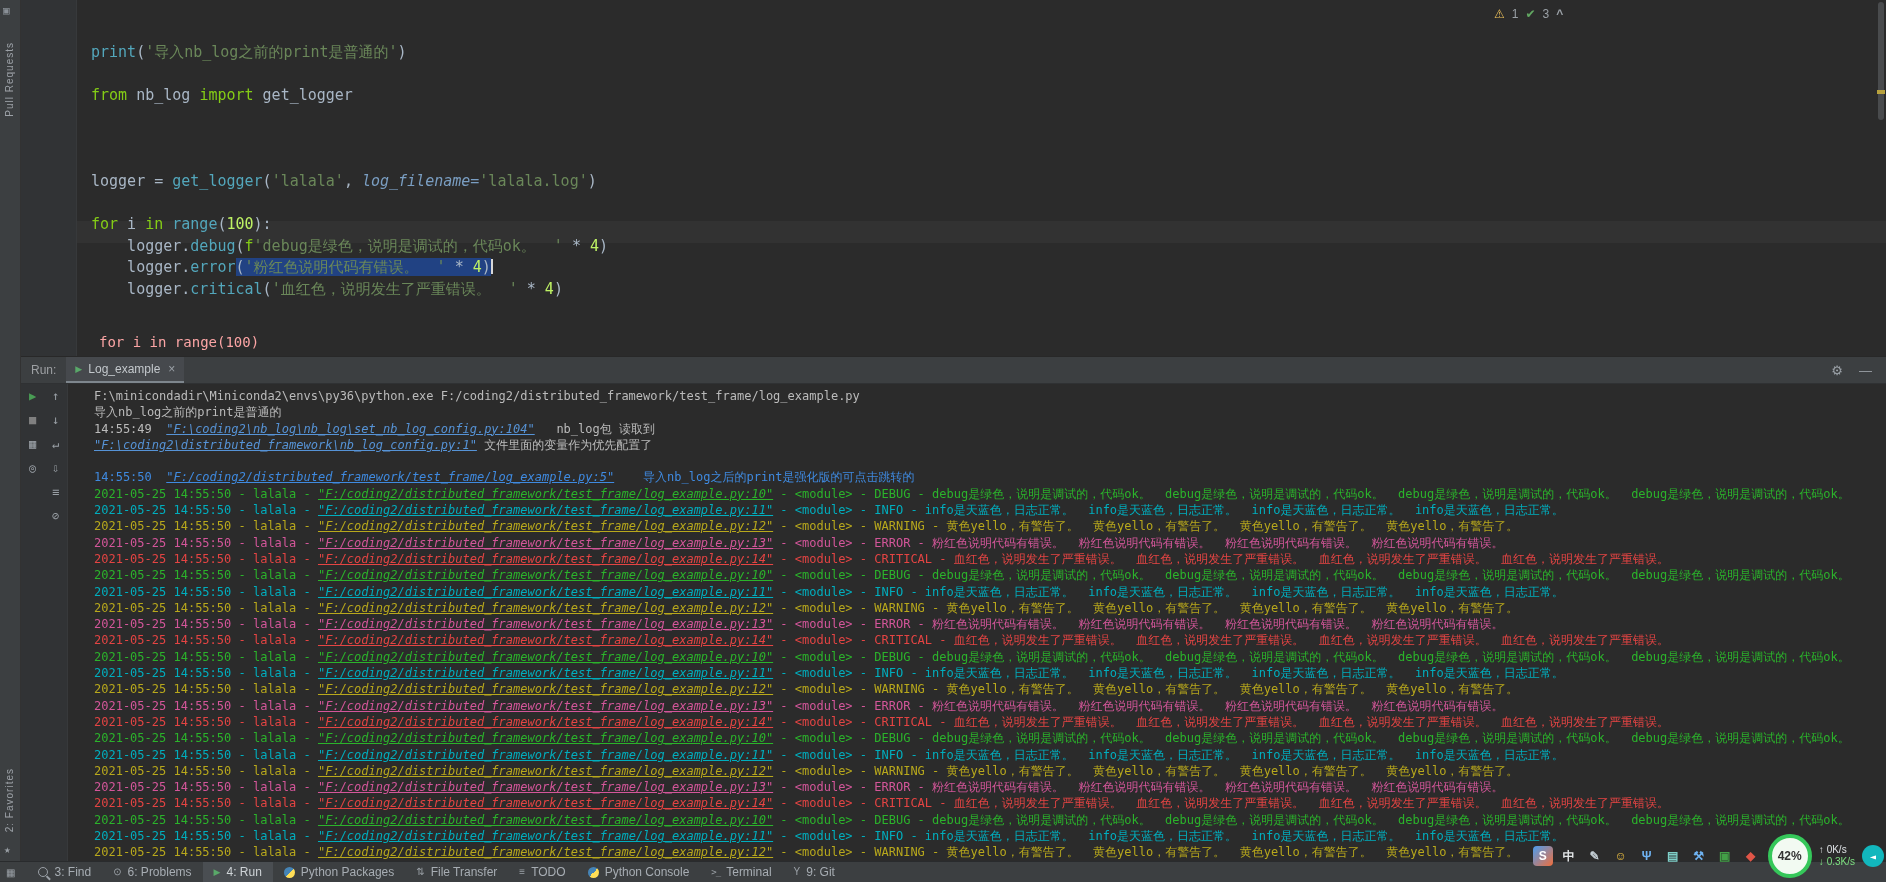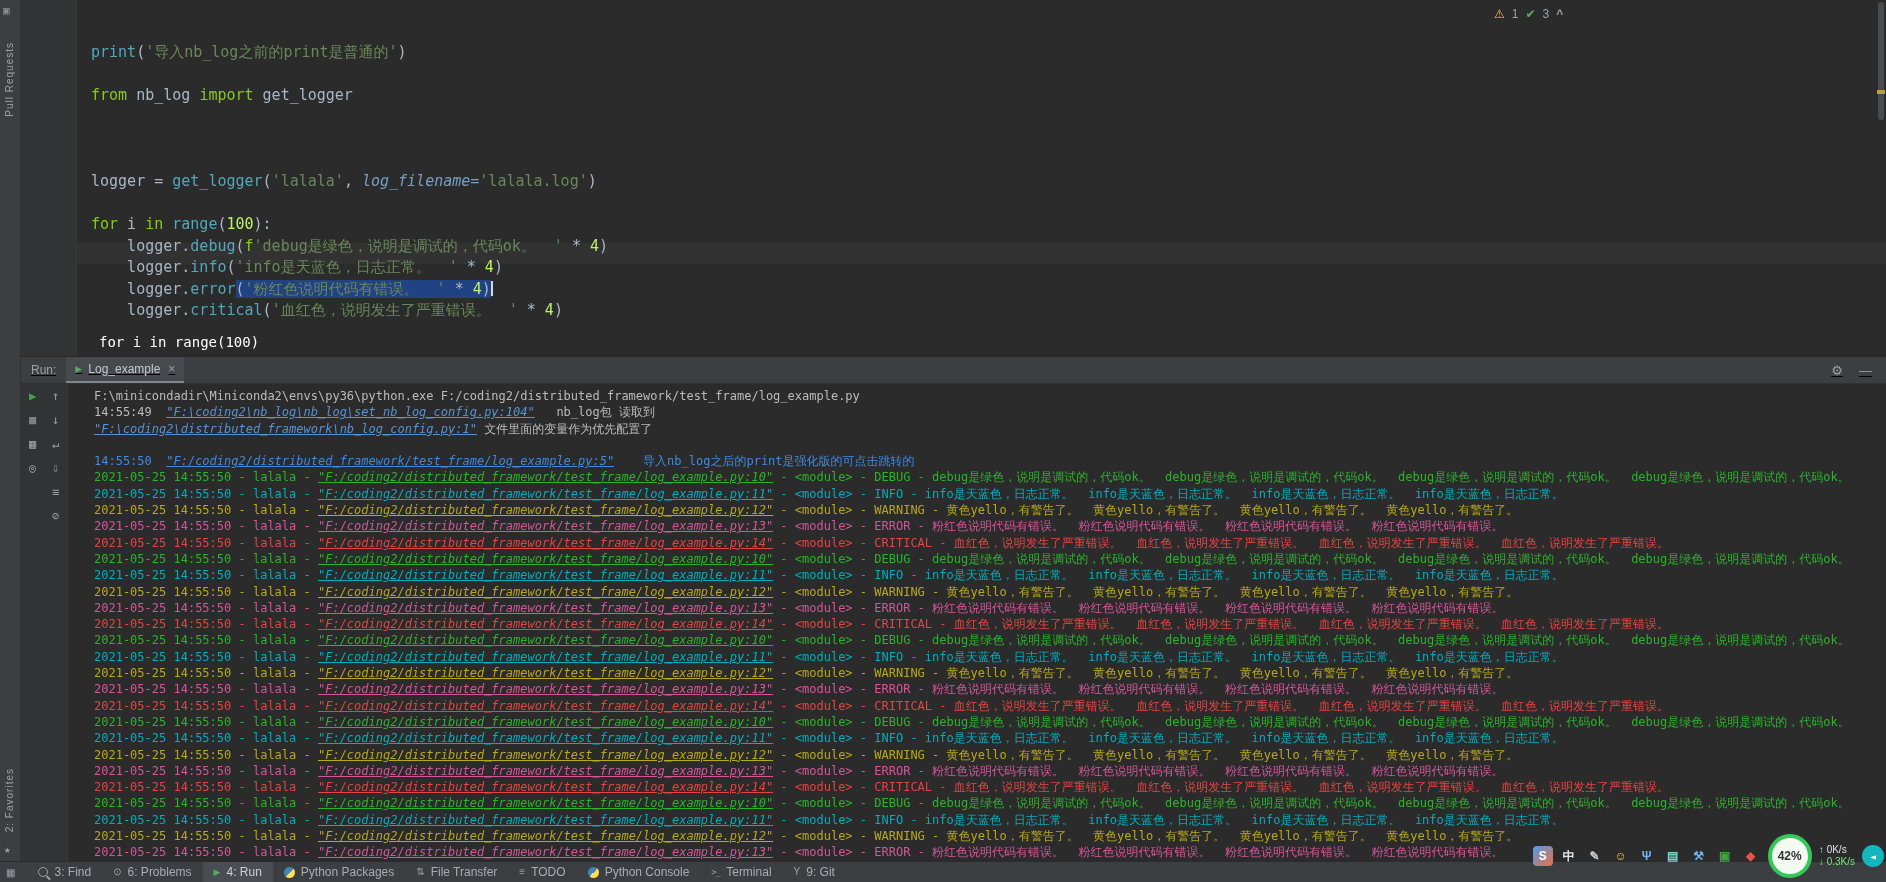--- a/index.html
+++ b/index.html
@@ -22,35 +22,35 @@
              border-right:1px solid #37393b;z-index:2;}
   #code-lines{position:absolute;left:0;top:6px;right:0;z-index:1;}
   .code-line{display:flex;height:21.5px;line-height:21.5px;font-size:15px;white-space:pre;}
   .code-line.current{background:#323232;}
   .ln{flex:0 0 40px;width:40px;text-align:right;color:#606366;font-size:13px;z-index:3;position:relative;}
   .code{padding-left:30px;margin-top:36px;}
   .s-pl{color:#a9b7c6}.s-kw{color:#84cc16}.s-str{color:#6a8759}
   .s-num{color:#bef264}.s-call{color:#53a7bc}.s-param{color:#7a9ec2;font-style:italic}
   .sel{background:#214283;}
   .caret{display:inline-block;width:2px;height:15px;background:#d8d8d8;vertical-align:-2px;}
-  #context-line{position:absolute;left:55px;top:334px;padding-left:23px;color:#ffffff;
+  #context-line{position:absolute;left:55px;top:334px;padding-left:23px;color:#fca5a5;
                 font-size:14px;white-space:pre;z-index:1;}
   #inspections{position:absolute;left:1473px;top:7px;display:flex;gap:7px;align-items:center;
                color:#9aa0a6;font:12px "Liberation Sans",sans-serif;z-index:4;}
   .insp-warn{color:#f2c55c;font-size:12px;} .insp-ok{color:#62a862;font-size:12px;}
   .insp-chev{color:#9aa0a6;font-weight:bold;}
   #editor-scrollbar{position:absolute;right:0;top:0;width:10px;height:356px;z-index:4;}
   #editor-scrollbar .thumb{position:absolute;top:2px;left:2px;width:6px;height:118px;
                background:rgba(130,135,140,.35);border-radius:3px;}
   #editor-scrollbar .mark-warn{position:absolute;top:90px;left:1px;width:8px;height:4px;background:#b8a23e;}
 
   
   #run-header{position:absolute;left:21px;top:356px;right:0;height:26px;background:#3c3f41;
               border-top:1px solid #282828;border-bottom:1px solid #2f3133;
-              display:flex;align-items:stretch;font:12px "Liberation Sans",sans-serif;z-index:3;text-decoration:underline;}
+              display:flex;align-items:stretch;font:12px "Liberation Sans",sans-serif;z-index:3;}
   #run-title{color:#9da0a3;line-height:26px;margin:0 10px 0 10px;}
   #run-tab{display:flex;align-items:center;gap:6px;background:#46494d;padding:0 9px;
            border-bottom:2px solid #7e868d;color:#c3c8cc;}
   .tab-run-icon{color:#59a869;font-size:9px;}
   .tab-close{color:#9aa0a6;font-size:12px;margin-left:2px;}
   #run-header-right{margin-left:auto;display:flex;align-items:center;gap:16px;
            color:#9aa0a6;margin-right:14px;font-size:13px;}
 
   
   #run-body{position:absolute;left:21px;top:383px;right:0;bottom:20px;background:#2b2b2b;}
@@ -111,21 +111,20 @@
         <div class="code-line"><span class="ln">1</span><span class="code"><span class="s-call">print</span><span class="s-pl">(</span><span class="s-str">'导入nb_log之前的print是普通的'</span><span class="s-pl">)</span></span></div>
         <div class="code-line"><span class="ln">2</span><span class="code"></span></div>
         <div class="code-line"><span class="ln">3</span><span class="code"><span class="s-kw">from</span><span class="s-pl"> nb_log </span><span class="s-kw">import</span><span class="s-pl"> get_logger</span></span></div>
         <div class="code-line"><span class="ln">4</span><span class="code"></span></div>
         <div class="code-line"><span class="ln">5</span></div>
         <div class="code-line"><span class="ln">6</span><span class="code"></span></div>
         <div class="code-line"><span class="ln">7</span><span class="code"><span class="s-pl">logger = </span><span class="s-call">get_logger</span><span class="s-pl">(</span><span class="s-str">'lalala'</span><span class="s-pl">, </span><span class="s-param">log_filename=</span><span class="s-str">'lalala.log'</span><span class="s-pl">)</span></span></div>
         <div class="code-line"><span class="ln">8</span><span class="code"></span></div>
         <div class="code-line"><span class="ln">9</span><span class="code"><span class="s-kw">for</span><span class="s-pl"> i </span><span class="s-kw">in</span><span class="s-pl"> </span><span class="s-call">range</span><span class="s-pl">(</span><span class="s-num">100</span><span class="s-pl">):</span></span></div>
         <div class="code-line"><span class="ln">10</span><span class="code"><span class="s-pl">    logger.</span><span class="s-call">debug</span><span class="s-pl">(</span><span class="s-kw">f</span><span class="s-str">'debug是绿色，说明是调试的，代码ok。  '</span><span class="s-pl"> * </span><span class="s-num">4</span><span class="s-pl">)</span></span></div>
-        <div class="code-line"><span class="ln">11</span><span class="code"><span class="s-pl">    logger.</span><span class="s-call">info</span><span class="s-pl">(</span><span class="s-str">'info是天蓝色，日志正常。  '</span><span class="s-pl"> * </span><span class="s-num">4</span><span class="s-pl">)</span></span></div>
         <div class="code-line current"><span class="ln">13</span><span class="code"><span class="s-pl">    logger.</span><span class="s-call">error</span><span class="s-pl sel">(</span><span class="s-str sel">'粉红色说明代码有错误。  '</span><span class="s-pl sel"> * </span><span class="s-num sel">4</span><span class="s-pl sel">)</span><span class="caret"></span></span></div>
         <div class="code-line"><span class="ln">14</span><span class="code"><span class="s-pl">    logger.</span><span class="s-call">critical</span><span class="s-pl">(</span><span class="s-str">'血红色，说明发生了严重错误。  '</span><span class="s-pl"> * </span><span class="s-num">4</span><span class="s-pl">)</span></span></div>
         <div class="code-line"><span class="ln">15</span><span class="code"></span></div>
       </div>
     <div id="context-line">for i in range(100)</div>
     <div id="inspections">
       <span class="insp-warn">⚠</span>
       <span>1</span>
       <span class="insp-ok">✔</span>
       <span>3</span>
@@ -163,20 +162,21 @@
           <span class="tb-ico" style="color: rgb(154, 160, 166);">↓</span>
           <span class="tb-ico" style="color: rgb(154, 160, 166);">↵</span>
           <span class="tb-ico" style="color: rgb(154, 160, 166);">⇩</span>
           <span class="tb-ico" style="color: rgb(154, 160, 166);">≡</span>
           <span class="tb-ico" style="color: rgb(154, 160, 166);">⊘</span>
         </div>
     </div>
     <div id="console">
       <div id="console-lines">
           <div class="crow"><span>F:\minicondadir\Miniconda2\envs\py36\python.exe F:/coding2/distributed_framework/test_frame/log_example.py</span></div>
+          <div class="crow"><span>导入nb_log之前的print是普通的</span></div>
           <div class="crow"><span>14:55:49  </span><span class="clink" style="color: rgb(86, 147, 214);">"F:\coding2\nb_log\nb_log\set_nb_log_config.py:104"</span><span>   nb_log包 读取到</span></div>
           <div class="crow"><span class="clink" style="color: rgb(86, 147, 214);">"F:\coding2\distributed_framework\nb_log_config.py:1"</span><span> 文件里面的变量作为优先配置了</span></div>
           <div class="crow"></div>
           <div class="crow"><span style="color: rgb(63, 138, 224);">14:55:50  </span><span class="clink" style="color: rgb(63, 138, 224);">"F:/coding2/distributed_framework/test_frame/log_example.py:5"</span><span style="color: rgb(63, 138, 224);">    导入nb_log之后的print是强化版的可点击跳转的</span></div>
           <div class="crow" style="color: rgb(43, 179, 43);"><span>2021-05-25 14:55:50 - lalala - </span><span class="clink">"F:/coding2/distributed_framework/test_frame/log_example.py:10"</span><span> - &lt;module&gt; - DEBUG - </span><span>debug是绿色，说明是调试的，代码ok。  debug是绿色，说明是调试的，代码ok。  debug是绿色，说明是调试的，代码ok。  debug是绿色，说明是调试的，代码ok。  </span></div>
           <div class="crow" style="color: rgb(0, 174, 190);"><span>2021-05-25 14:55:50 - lalala - </span><span class="clink">"F:/coding2/distributed_framework/test_frame/log_example.py:11"</span><span> - &lt;module&gt; - INFO - </span><span>info是天蓝色，日志正常。  info是天蓝色，日志正常。  info是天蓝色，日志正常。  info是天蓝色，日志正常。  </span></div>
           <div class="crow" style="color: rgb(184, 168, 28);"><span>2021-05-25 14:55:50 - lalala - </span><span class="clink">"F:/coding2/distributed_framework/test_frame/log_example.py:12"</span><span> - &lt;module&gt; - WARNING - </span><span>黄色yello，有警告了。  黄色yello，有警告了。  黄色yello，有警告了。  黄色yello，有警告了。  </span></div>
           <div class="crow" style="color: rgb(212, 86, 154);"><span>2021-05-25 14:55:50 - lalala - </span><span class="clink">"F:/coding2/distributed_framework/test_frame/log_example.py:13"</span><span> - &lt;module&gt; - ERROR - </span><span>粉红色说明代码有错误。  粉红色说明代码有错误。  粉红色说明代码有错误。  粉红色说明代码有错误。  </span></div>
           <div class="crow" style="color: rgb(228, 68, 67);"><span>2021-05-25 14:55:50 - lalala - </span><span class="clink">"F:/coding2/distributed_framework/test_frame/log_example.py:14"</span><span> - &lt;module&gt; - CRITICAL - </span><span>血红色，说明发生了严重错误。  血红色，说明发生了严重错误。  血红色，说明发生了严重错误。  血红色，说明发生了严重错误。  </span></div>
           <div class="crow" style="color: rgb(43, 179, 43);"><span>2021-05-25 14:55:50 - lalala - </span><span class="clink">"F:/coding2/distributed_framework/test_frame/log_example.py:10"</span><span> - &lt;module&gt; - DEBUG - </span><span>debug是绿色，说明是调试的，代码ok。  debug是绿色，说明是调试的，代码ok。  debug是绿色，说明是调试的，代码ok。  debug是绿色，说明是调试的，代码ok。  </span></div>

